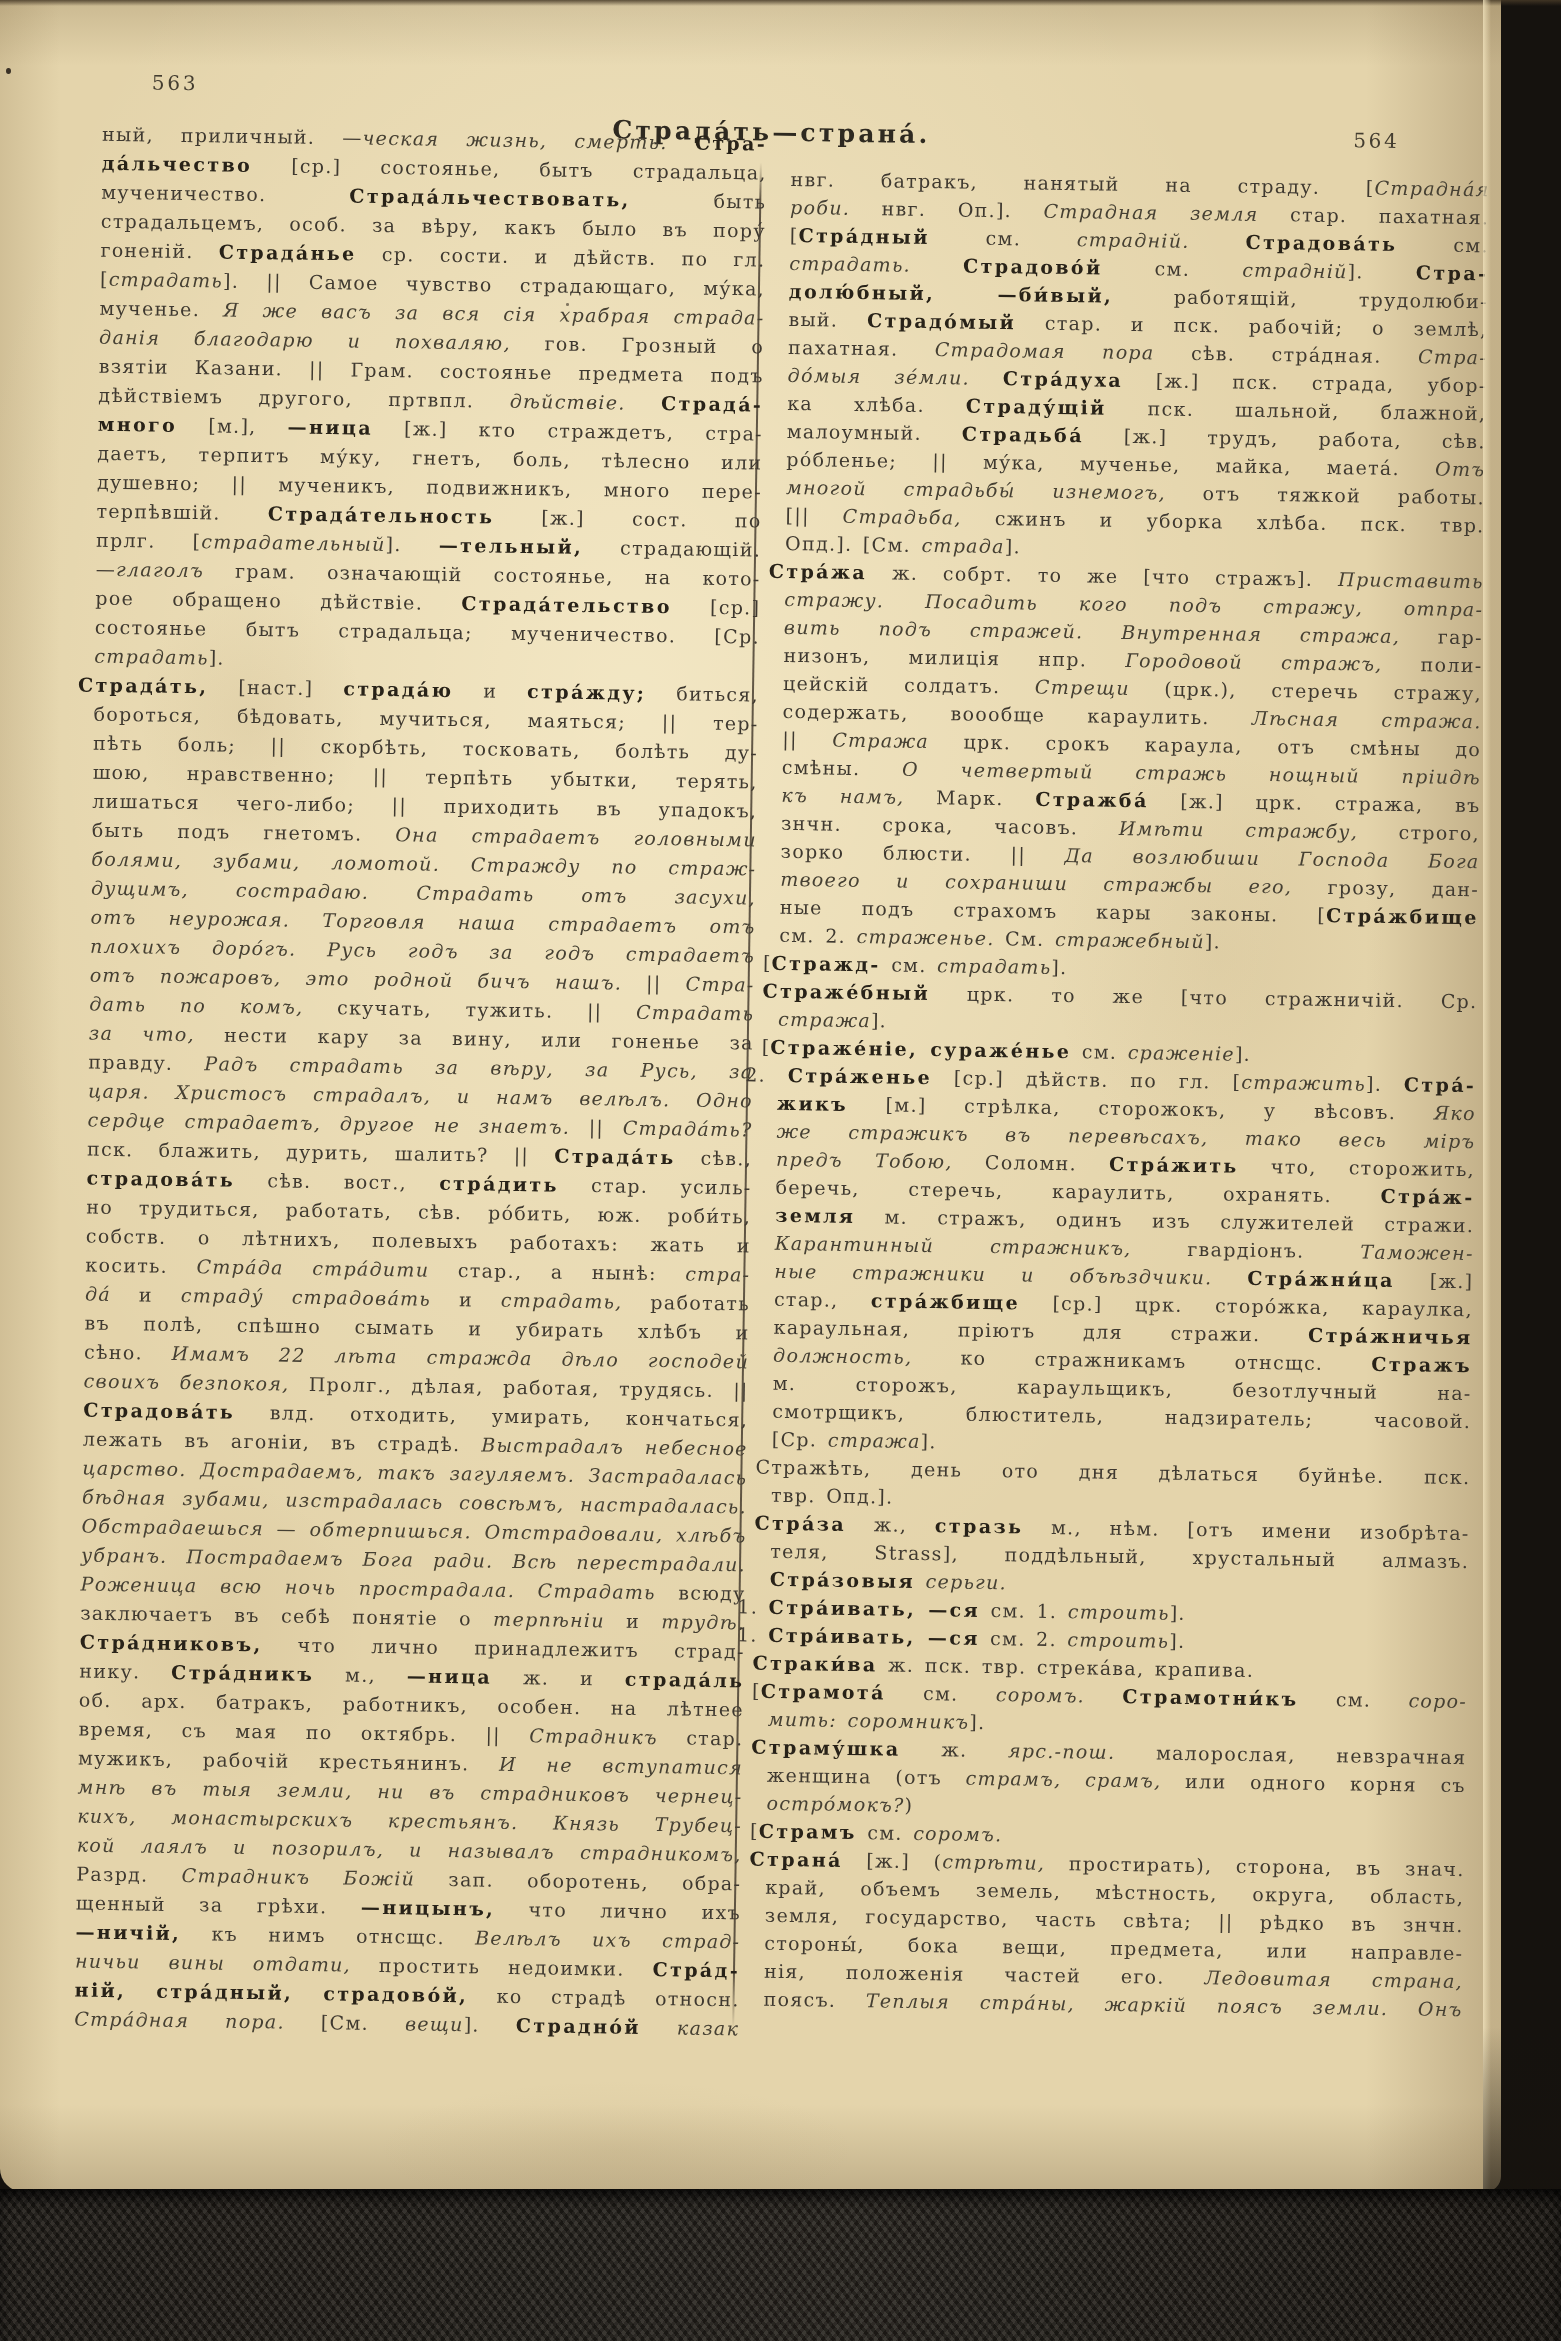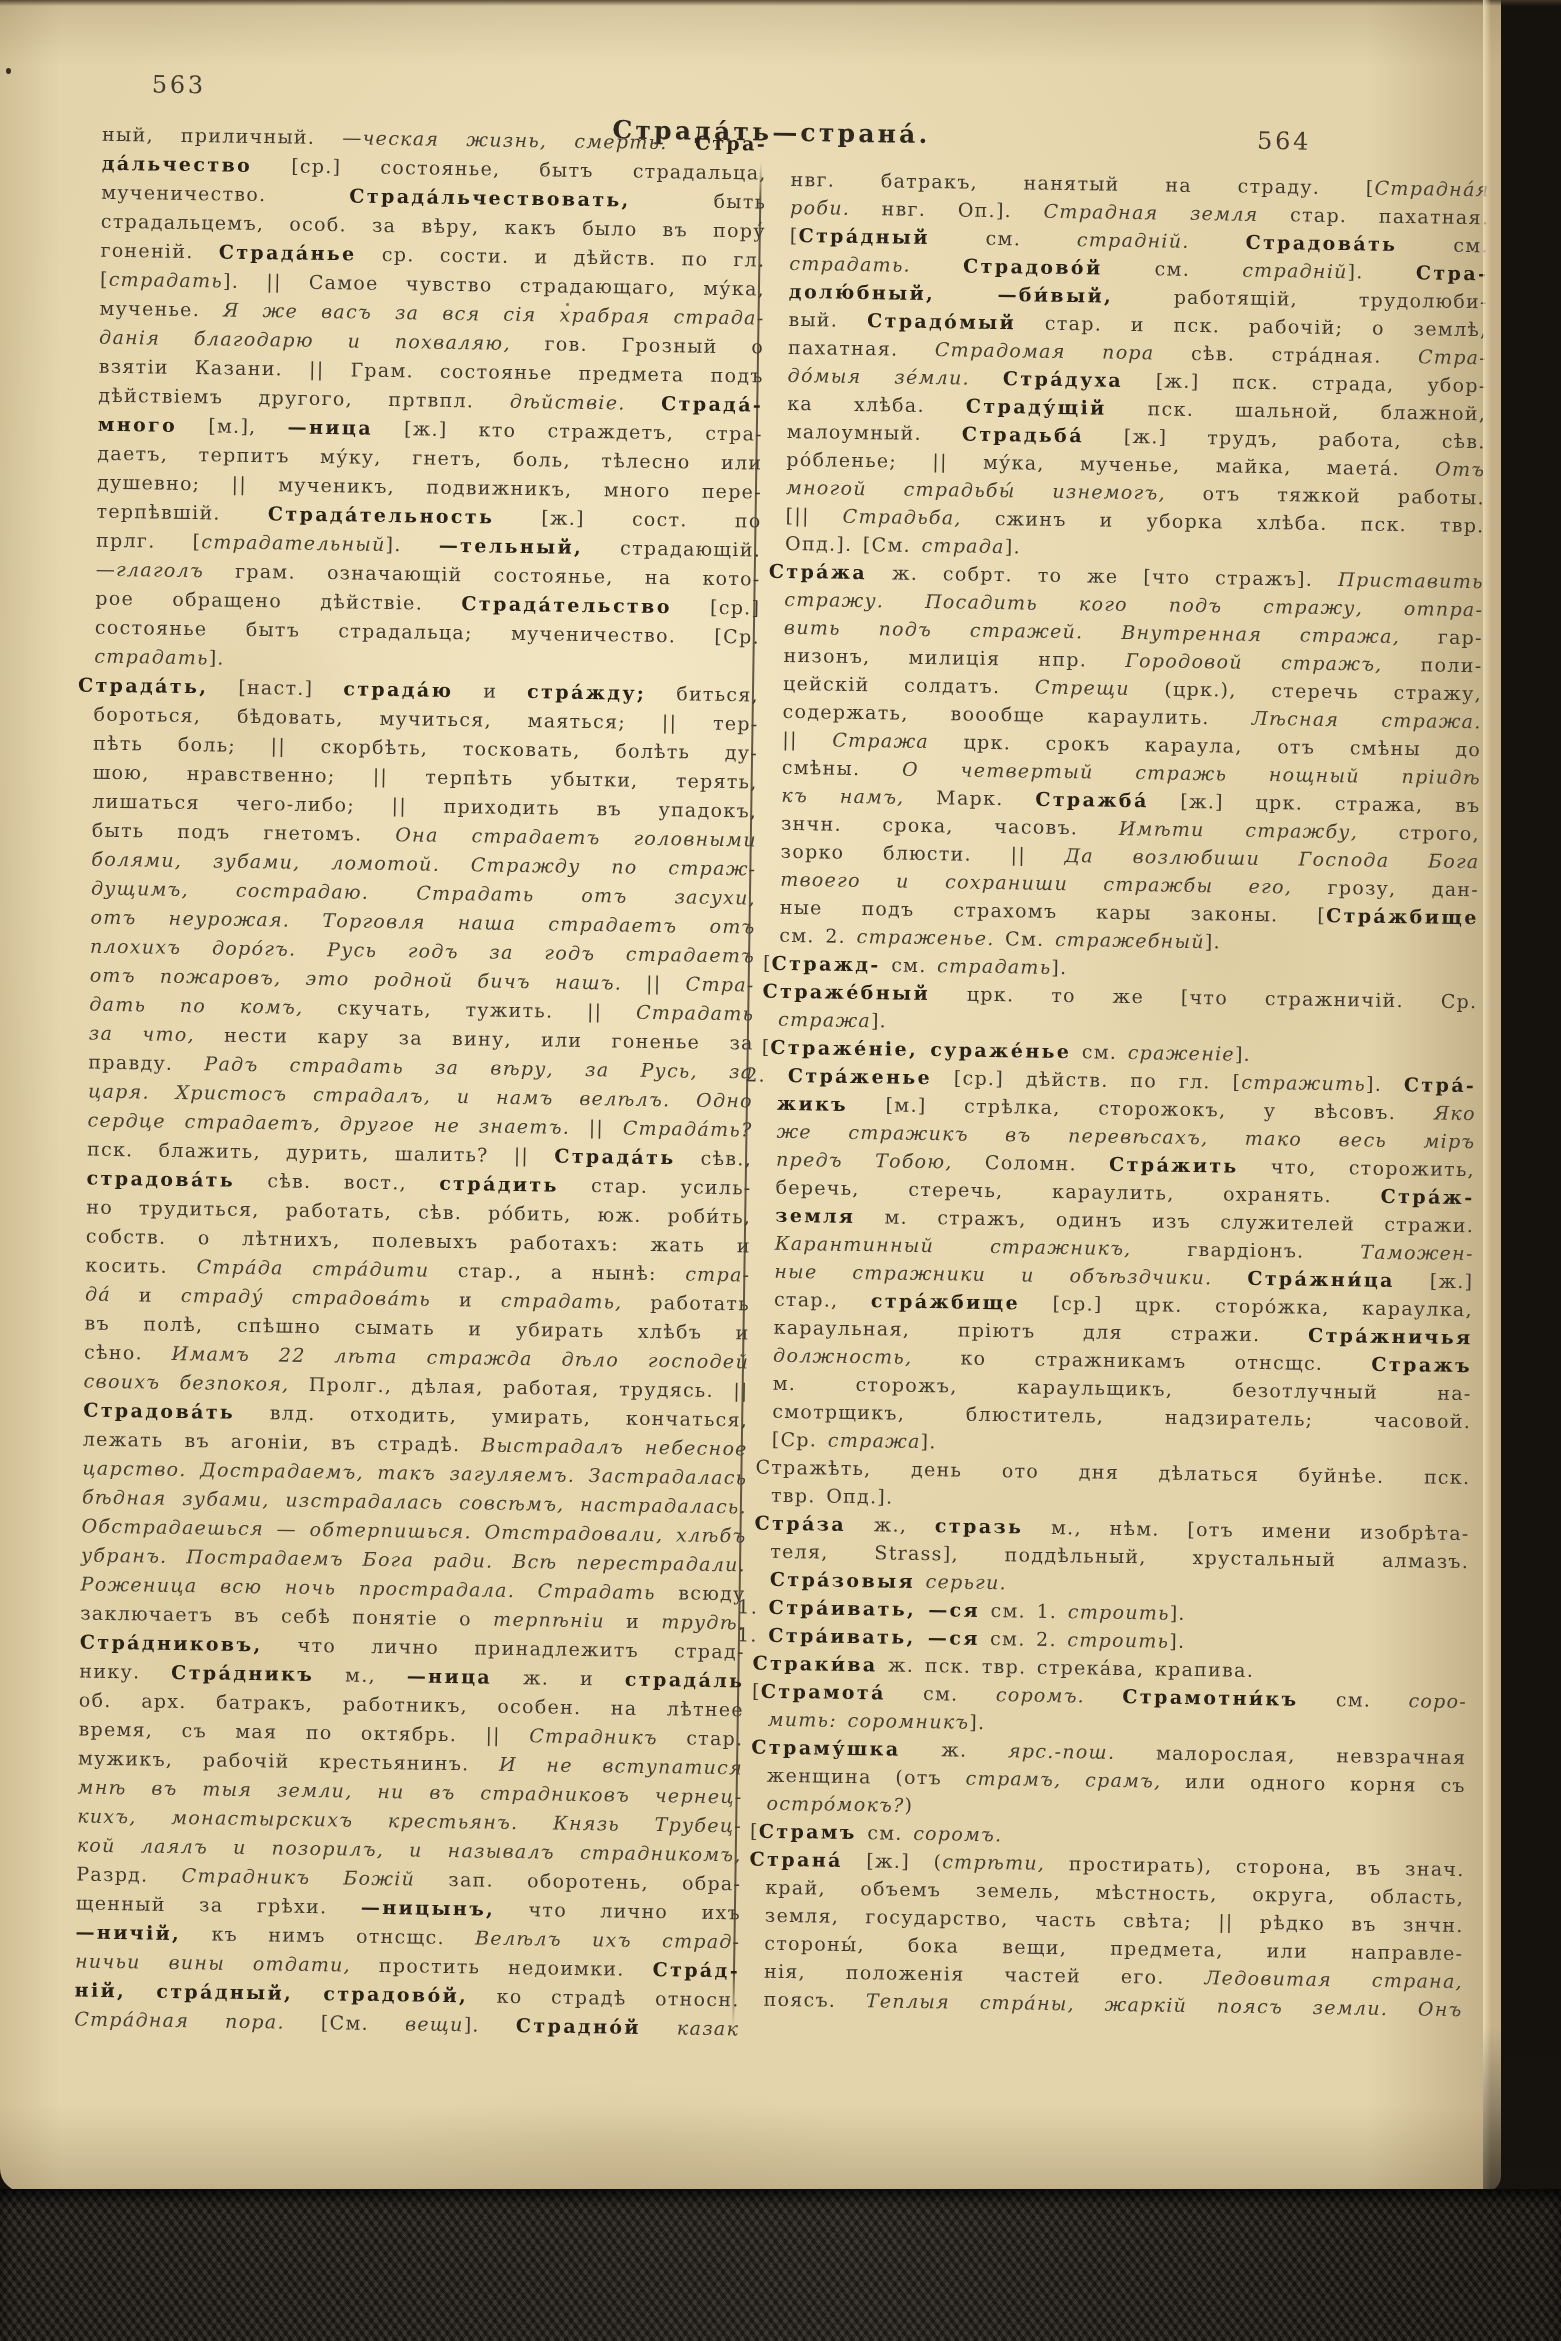--- a/index.html
+++ b/index.html
@@ -21,23 +21,23 @@
   .stain.s2{left:86px;top:1480px;width:279px;height:322px;background:radial-gradient(closest-side,rgba(150,118,66,.09),rgba(150,118,66,0));}
   .stain.s3{left:1046px;top:751px;width:343px;height:407px;background:radial-gradient(closest-side,rgba(140,110,62,.08),rgba(140,110,62,0));}
   .stain.s4{left:375px;top:2080px;width:483px;height:139px;background:radial-gradient(closest-side,rgba(130,104,60,.07),rgba(130,104,60,0));}
   .speck{position:absolute;background:#3a3126;border-radius:50%;}
   .speck.p1{left:6.4px;top:68px;width:4.8px;height:5.9px;}
   .speck.p2{left:566px;top:303px;width:2.7px;height:2.7px;opacity:.6;}
 
   
   .content{position:absolute;left:0;top:0;width:1501px;height:2192px;
            transform:rotate(0.85deg);transform-origin:54px 80px;color:#3f3930;}
-  .colnum{position:absolute;font-size:24px;letter-spacing:2.7px;color:#443d30;}
+  .colnum{position:absolute;font-size:20px;letter-spacing:2.7px;color:#443d30;}
   .colnum.left{left:152px;top:69px;}
-  .colnum.right{left:1258px;top:109px;}
+  .colnum.right{left:1354px;top:109px;}
   .running-head{position:absolute;left:613px;top:107px;font-size:25px;font-weight:bold;
                 letter-spacing:3.2px;color:#2e2920;}
   .divider{position:absolute;left:761px;top:152px;width:1.6px;height:1866px;
            background:linear-gradient(180deg,rgba(58,48,36,0) 0,rgba(58,48,36,.78) 2%,rgba(58,48,36,.78) 97%,rgba(58,48,36,0) 100%);}
 
   .col{position:absolute;font-size:19px;letter-spacing:1.3px;word-spacing:3.2px;
        color:#3f3930;}
   .col-left{left:87px;top:119px;width:681px;line-height:29px;}
   .col-right{left:776px;top:154px;width:715px;line-height:28px;}
   .ln{white-space:nowrap;text-align:justify;text-align-last:justify;text-justify:inter-word;height:inherit;}

